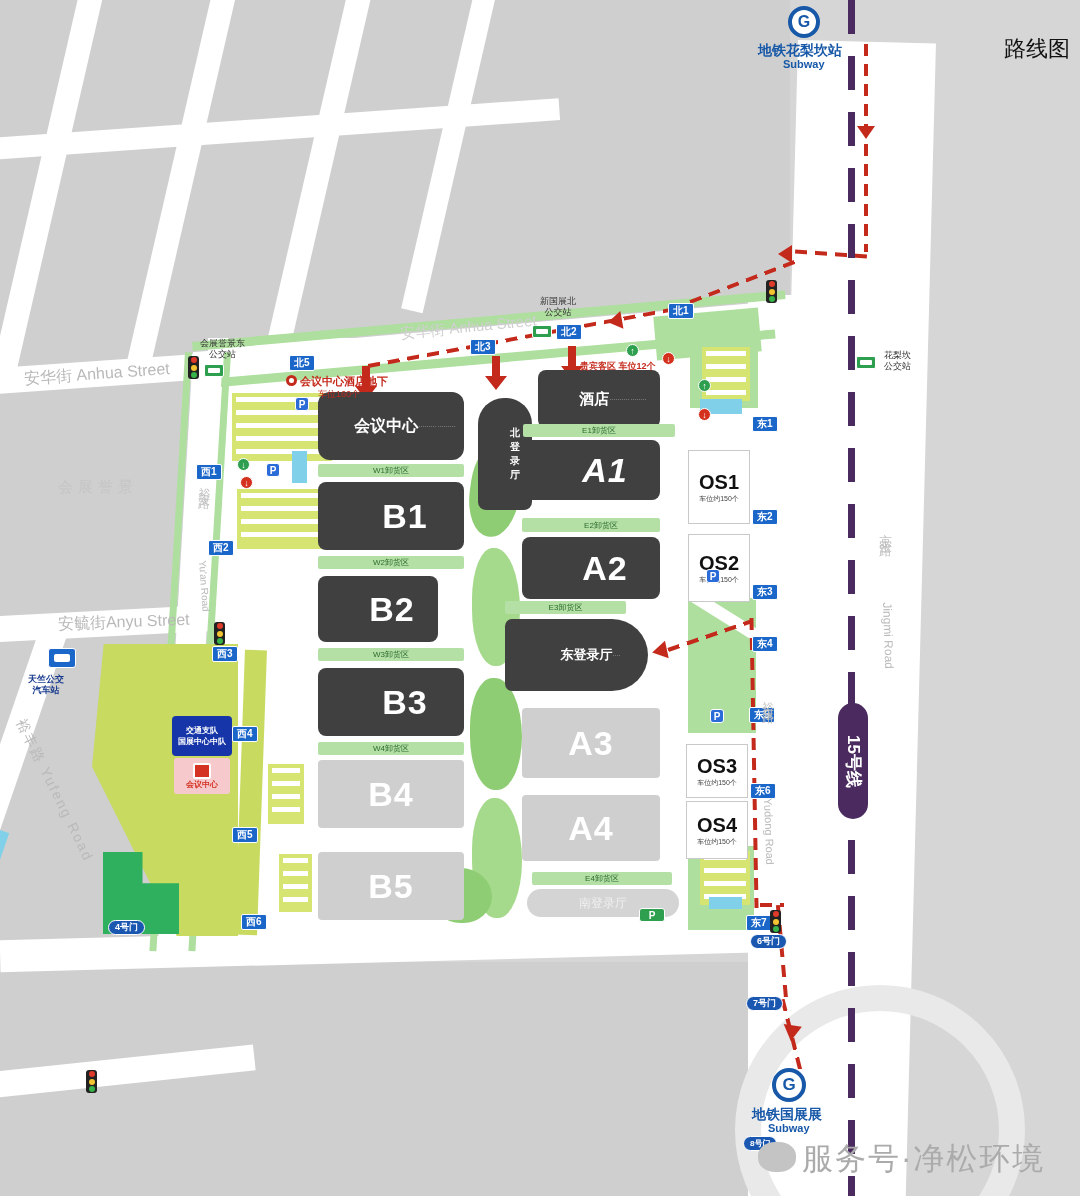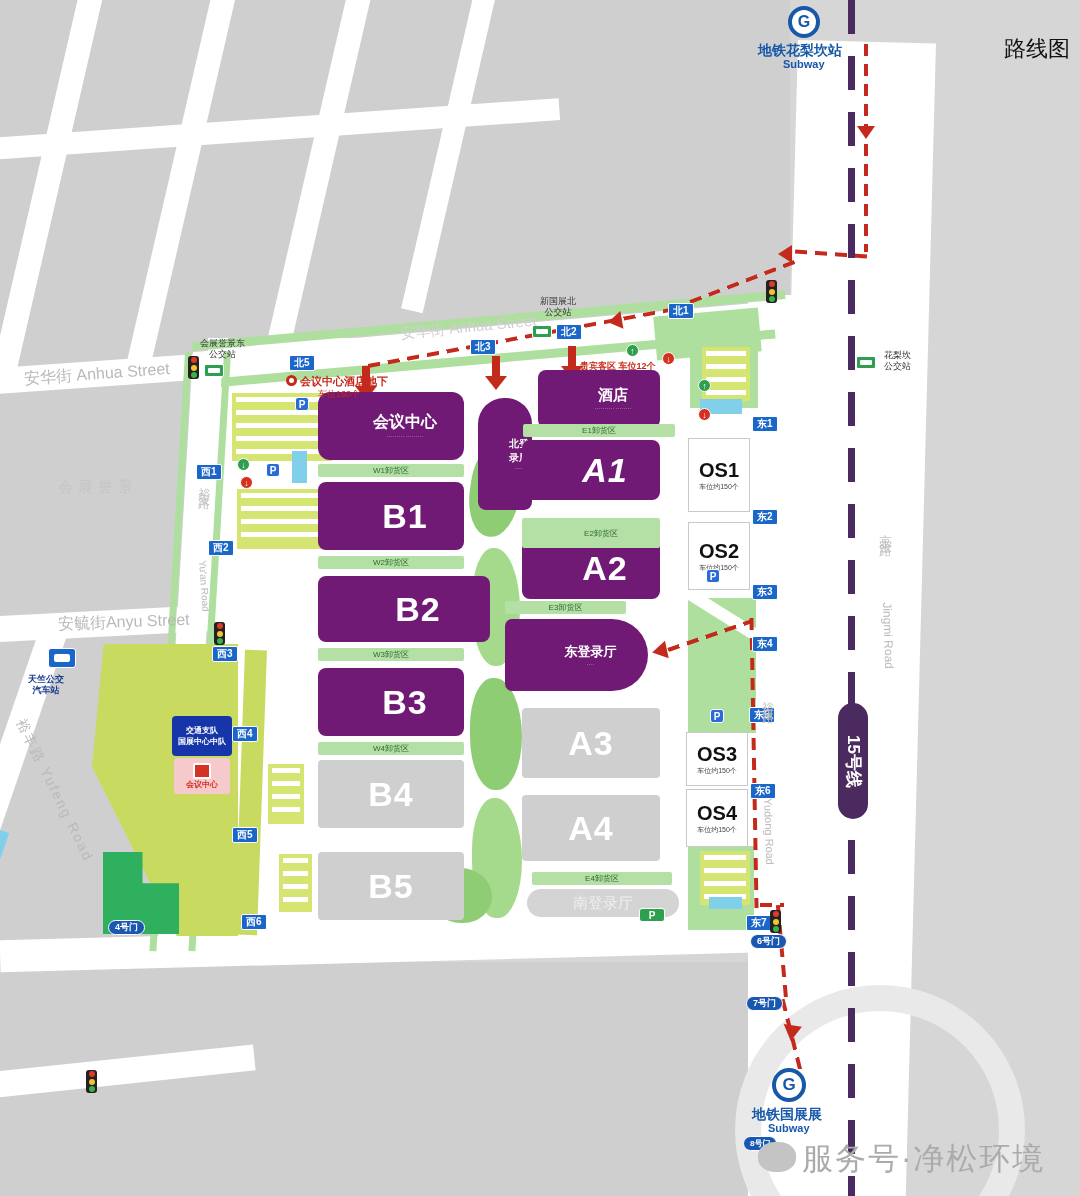--- a/index.html
+++ b/index.html
@@ -5,26 +5,26 @@
   html,body{margin:0;padding:0;}
   body{width:1080px;height:1196px;position:relative;overflow:hidden;background:#d6d6d6;
        font-family:"Liberation Sans","DejaVu Sans",sans-serif;}
   .abs{position:absolute;box-sizing:border-box;}
   .road{background:#fff;}
   .blk{background:#cfcfcf;}
   .green{background:#aedf9e;}
   .blob{background:#8fcd75;border-radius:45% 55% 50% 50%;}
   .field{background:#c8da60;}
   .lot{background:repeating-linear-gradient(180deg,#fff 0 5px,#d6e472 5px 13px);border:4px solid #d6e472;}
-  .hall{background:#701a75;color:#fff;display:flex;align-items:center;justify-content:center;
-        flex-direction:column;text-align:center;border-radius:8px;padding-left:28px;}
+  .hall{background:#404040;color:#fff;display:flex;align-items:center;justify-content:center;
+        flex-direction:row;text-align:center;border-radius:8px;padding-left:28px;}
   .hallGray{background:#cfcfcf;color:#fff;display:flex;align-items:center;justify-content:center;border-radius:4px;}
   .big{font-size:34px;font-weight:bold;letter-spacing:1px;}
   .strip{background:#b4e0a6;color:#2e6b2e;font-size:8px;display:flex;align-items:center;justify-content:center;border-radius:2px;}
-  .os{background:#fff;border:1px solid #c9c9c9;color:#111;display:flex;flex-direction:column;align-items:center;justify-content:center;}
+  .os{background:#fff;border:1px solid #c9c9c9;color:#111;display:flex;flex-direction:column;align-items:center;justify-content:center;margin-top:12px;}
   .os b{font-size:20px;font-weight:bold;}
   .os span{font-size:7px;color:#444;}
   .badge{background:#1b66c9;color:#fff;font-size:10px;font-weight:bold;border:1px solid #fff;
          border-radius:2px;padding:1px 4px;line-height:12px;white-space:nowrap;}
   .oval{background:#1a57b0;color:#fff;font-size:9px;font-weight:bold;border:1px solid #fff;
         border-radius:9px;padding:1px 6px;line-height:11px;white-space:nowrap;}
   .stname{color:#b9b9b9;font-size:16px;white-space:nowrap;}
   .vtext{writing-mode:vertical-rl;color:#c2c2c2;letter-spacing:5px;}
   .rdv{background:repeating-linear-gradient(180deg,#c42a1c 0 12px,transparent 12px 20px);width:4px;}
   .rdh{background:repeating-linear-gradient(90deg,#c42a1c 0 12px,transparent 12px 20px);height:4px;}
@@ -147,58 +147,58 @@
 <div class="abs hall big" style="left:522px;top:537px;width:138px;height:62px;">
     <span>A2</span>
   </div>
 <div class="abs hall" style="left:505px;top:619px;width:143px;height:72px;border-radius:8px 40px 40px 8px;">
   <b style="font-size:13px;">东登录厅</b>
   <span class="tiny">····</span>
 </div>
 <div class="abs hall big" style="left:318px;top:482px;width:146px;height:68px;">
     <span>B1</span>
   </div>
-<div class="abs hall big" style="left:318px;top:576px;width:172px;height:66px;">
+<div class="abs hall big" style="left:318px;top:576px;width:120px;height:66px;">
     <span>B2</span>
   </div>
 <div class="abs hall big" style="left:318px;top:668px;width:146px;height:68px;">
     <span>B3</span>
   </div>
 <div class="abs hallGray big" style="left:318px;top:760px;width:146px;height:68px;">
     <span>B4</span>
   </div>
 <div class="abs hallGray big" style="left:318px;top:852px;width:146px;height:68px;">
     <span>B5</span>
   </div>
 <div class="abs hallGray big" style="left:522px;top:708px;width:138px;height:70px;">
     <span>A3</span>
   </div>
 <div class="abs hallGray big" style="left:522px;top:795px;width:138px;height:66px;">
     <span>A4</span>
   </div>
 <div class="abs hallGray" style="left:527px;top:889px;width:152px;height:28px;border-radius:14px;background:#d4d4d4;">
-  <span style="font-size:15px;color:#efefef;">南登录厅</span>
+  <span style="font-size:12px;color:#efefef;">南登录厅</span>
 </div>
 
 <div class="abs strip" style="left:318px;top:464px;width:146px;height:13px;">
     <span>W1卸货区</span>
   </div>
 <div class="abs strip" style="left:318px;top:556px;width:146px;height:13px;">
     <span>W2卸货区</span>
   </div>
 <div class="abs strip" style="left:318px;top:648px;width:146px;height:13px;">
     <span>W3卸货区</span>
   </div>
 <div class="abs strip" style="left:318px;top:742px;width:146px;height:13px;">
     <span>W4卸货区</span>
   </div>
 <div class="abs strip" style="left:523px;top:424px;width:152px;height:13px;">
     <span>E1卸货区</span>
   </div>
-<div class="abs strip" style="left:522px;top:518px;width:138px;height:30px;padding-left:20px;">
+<div class="abs strip" style="left:522px;top:518px;width:138px;height:14px;padding-left:20px;">
     <span>E2卸货区</span>
   </div>
 <div class="abs strip" style="left:505px;top:601px;width:121px;height:13px;">
     <span>E3卸货区</span>
   </div>
 <div class="abs strip" style="left:532px;top:872px;width:140px;height:13px;">
     <span>E4卸货区</span>
   </div>
 
 <div class="abs os" style="left:688px;top:438px;width:62px;height:74px;">

